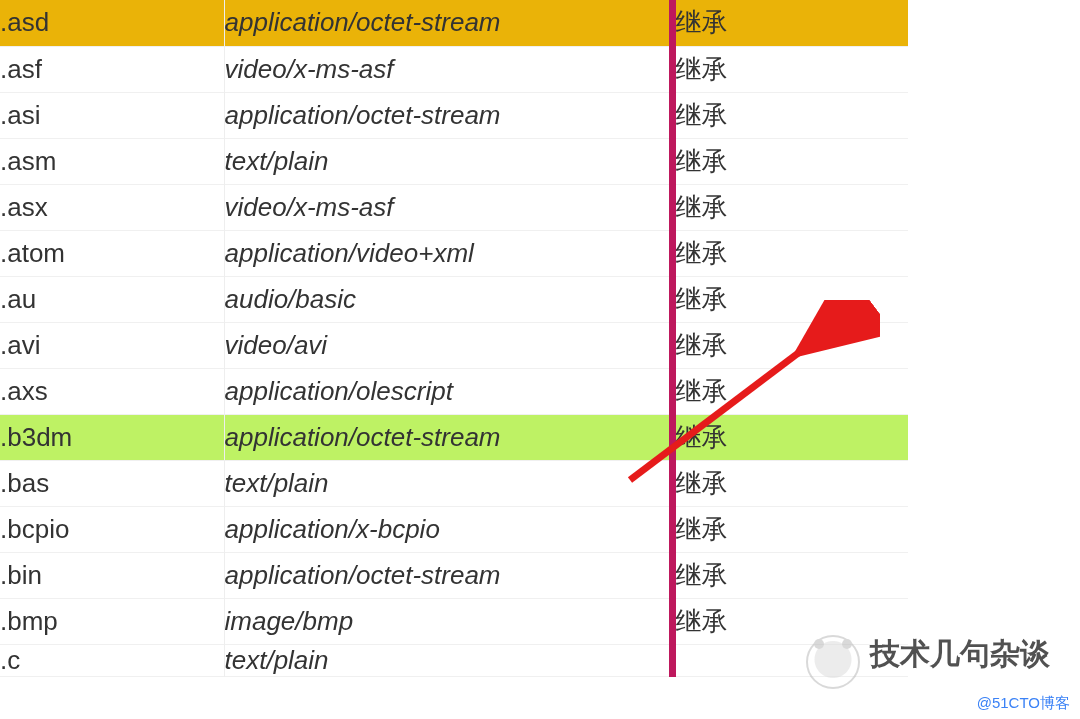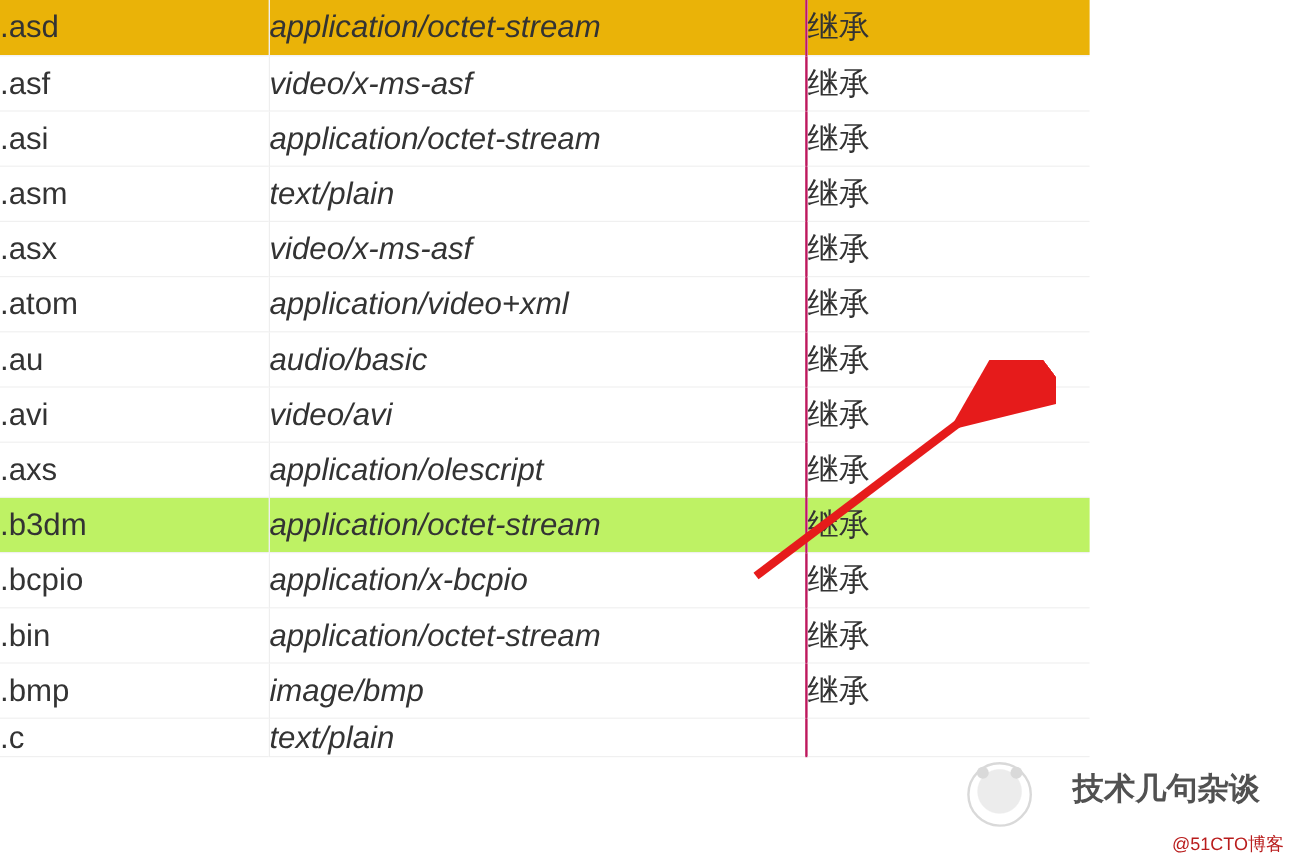--- a/index.html
+++ b/index.html
@@ -21,21 +21,21 @@
   .table td {
     font-size: 26px;
     color: #333;
     vertical-align: middle;
     white-space: nowrap;
     overflow: hidden;
     padding: 0;
   }
   .col-ext    { width: 224px; padding-left: 4px; }
   .col-mime   { width: 448px; padding-left: 12px; border-left: 1px solid #eee; font-style: italic; }
-  .col-inh    { width: 236px; padding-left: 18px; border-left: 2px solid #be185d; }
+  .col-inh    { width: 236px; padding-left: 18px; border-left: 7px solid #be185d; }
   .row-selected-light td { background: #eab308; }
   .row-selected-dark td  { background: #bef264; }
   .cutrow { height: 30px !important; }
   .cutrow td { font-size: 26px; }
 
   .arrow-wrap {
     position: absolute;
     left: 600px;
     top: 300px;
     width: 280px;
@@ -61,32 +61,32 @@
     border-radius: 50%;
     background: #bbb;
   }
   .watermark-logo::before { width: 10px; height: 10px; left: 6px; top: 2px; }
   .watermark-logo::after  { width: 10px; height: 10px; right: 6px; top: 2px; }
 
   .watermark-text1 {
     position: absolute;
     right: 30px;
     bottom: 44px;
-    font-size: 26px;
+    font-size: 30px;
     font-weight: 700;
     color: #333;
     opacity: 0.85;
     text-shadow: 0 0 4px #fff, 0 0 4px #fff;
   }
   .watermark-text2 {
     position: absolute;
     right: 10px;
     bottom: 6px;
     font-size: 15px;
-    color: #b91c1c;
+    color: #3b82f6;
     margin-top: 22px;
   }
 </style>
 </head>
 <body>
 
 <table class="table">
   <colgroup>
     <col class="col-ext">
       <col class="col-mime">
@@ -137,20 +137,25 @@
         <td class="col-ext">.axs</td>
         <td class="col-mime">application/olescript</td>
         <td class="col-inh">继承</td>
       </tr>
       <tr class="row-selected-dark">
         <td class="col-ext">.b3dm</td>
         <td class="col-mime">application/octet-stream</td>
         <td class="col-inh">继承</td>
       </tr>
       <tr>
+        <td class="col-ext">.bas</td>
+        <td class="col-mime">text/plain</td>
+        <td class="col-inh">继承</td>
+      </tr>
+      <tr>
         <td class="col-ext">.bcpio</td>
         <td class="col-mime">application/x-bcpio</td>
         <td class="col-inh">继承</td>
       </tr>
       <tr>
         <td class="col-ext">.bin</td>
         <td class="col-mime">application/octet-stream</td>
         <td class="col-inh">继承</td>
       </tr>
       <tr>

